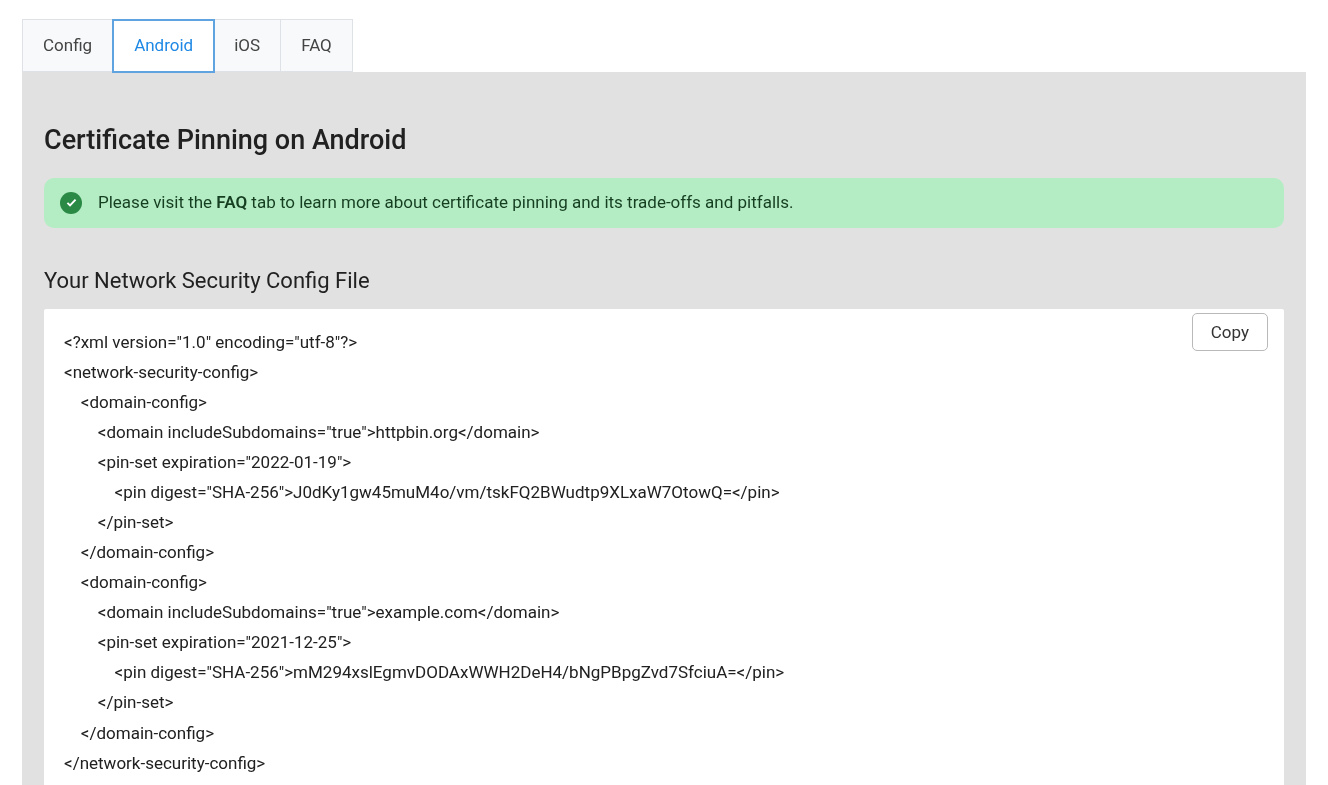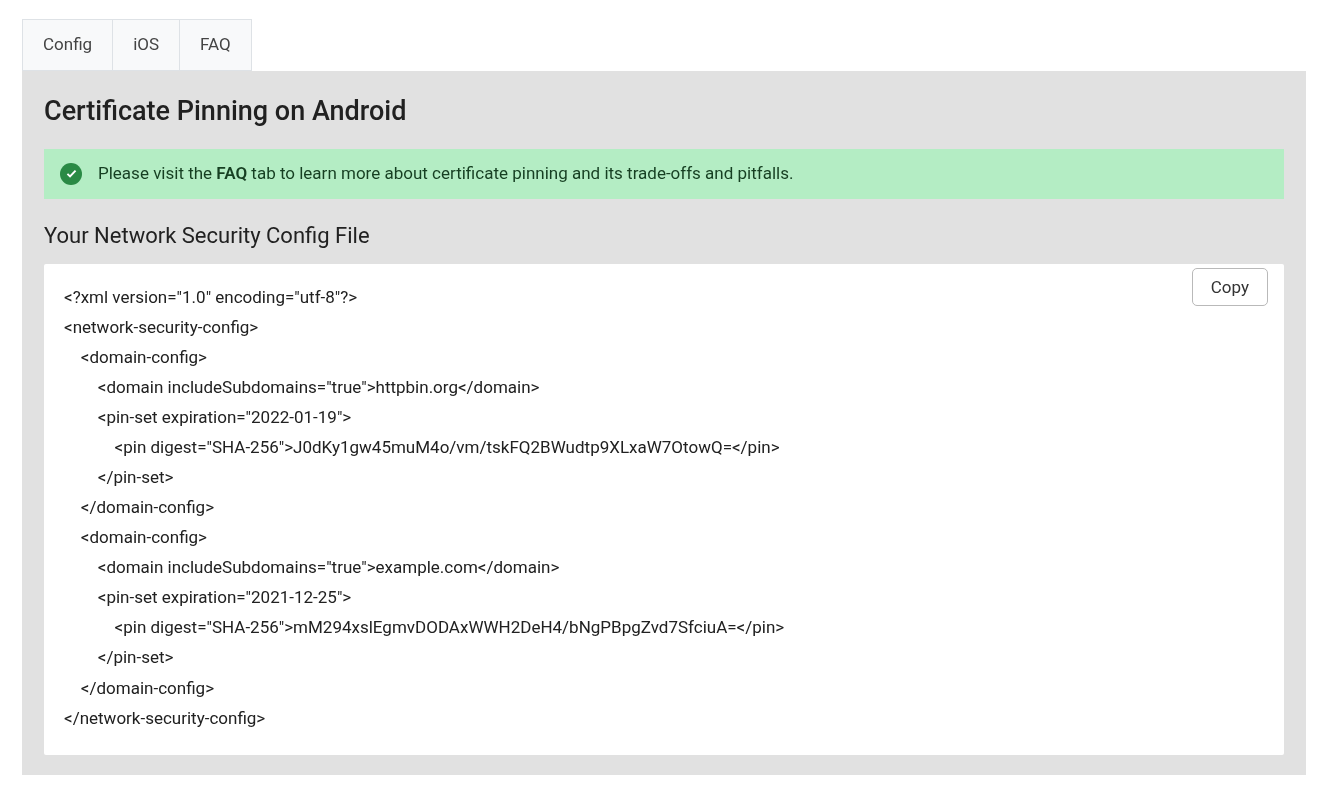--- a/index.html
+++ b/index.html
@@ -61,32 +61,33 @@
     .content-panel {
       background: #e1e1e1;
       padding: 20px 22px 20px 22px;
     }
 
     h2.page-title {
       font-size: 27px;
       font-weight: 500;
       color: #212121;
       margin-bottom: 18px;
+      margin-top: 28px;
     }
 
     .alert-success {
       background: #b4edc4;
-      border-radius: 0;
+      border-radius: 10px;
       padding: 12px 16px;
       display: flex;
       align-items: center;
       gap: 16px;
       color: #163f22;
       font-size: 17px;
-      margin-bottom: 20px;
+      margin-bottom: 36px;
     }
 
     .alert-success .check-icon {
       flex: 0 0 auto;
       width: 22px;
       height: 22px;
       border-radius: 50%;
       background: #2a8a45;
       display: inline-flex;
       align-items: center;
@@ -141,20 +142,21 @@
       font-family: inherit;
     }
   </style>
 </head>
 <body>
 
 <div class="page">
 
   <nav class="tab-bar">
     <span class="tab">Config</span>
+    <span class="tab active">Android</span>
     <span class="tab">iOS</span>
     <span class="tab">FAQ</span>
   </nav>
 
   <section class="content-panel">
     <h2 class="page-title">Certificate Pinning on Android</h2>
 
     <div class="alert-success">
       <span class="check-icon">
         <svg viewBox="0 0 16 16">

